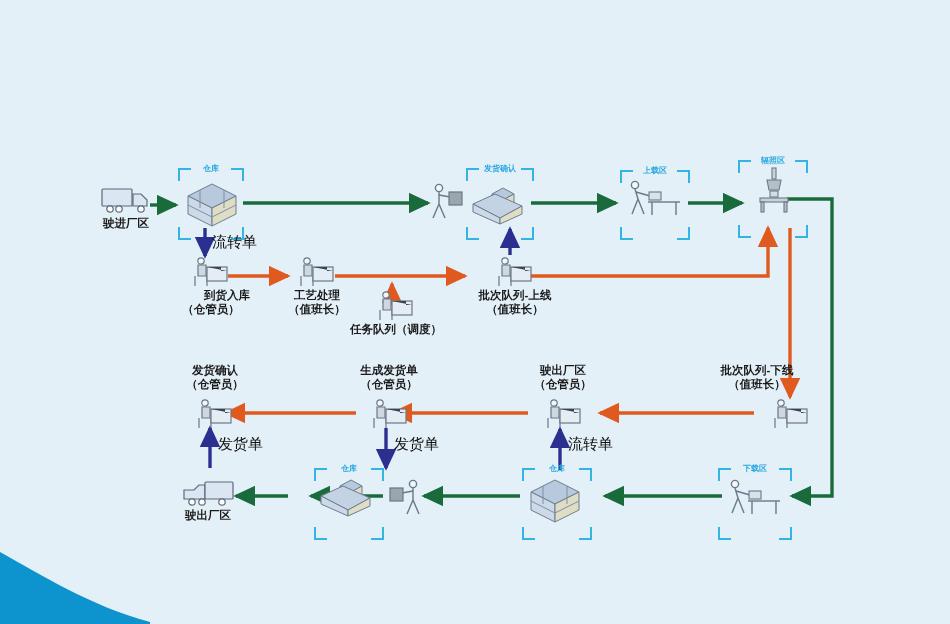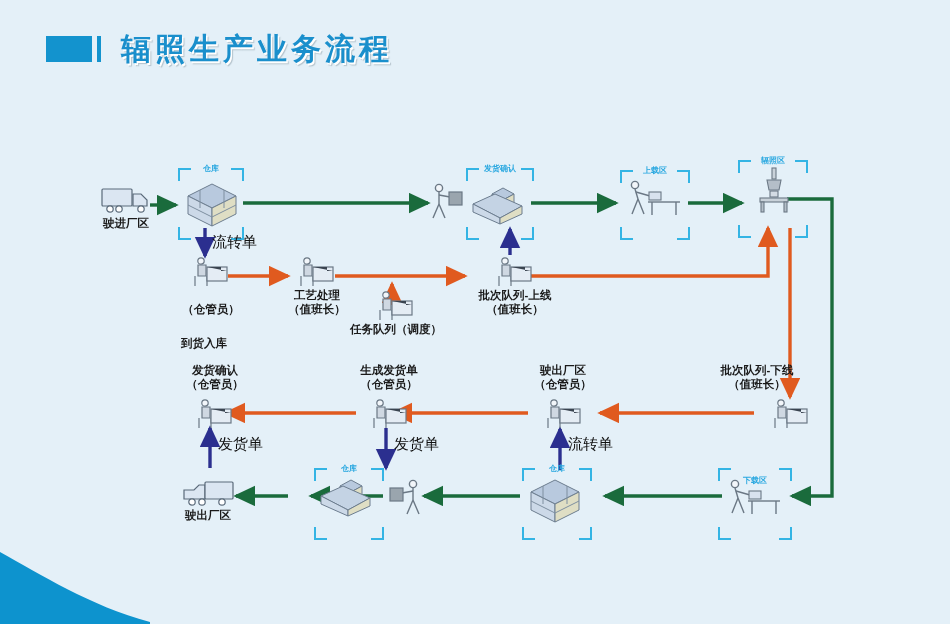--- a/index.html
+++ b/index.html
@@ -50,25 +50,20 @@
   .brackets i.br{border-right:2.5px solid #34b4e4;border-bottom:2.5px solid #34b4e4;right:0;bottom:0;}
 
   svg.icon{display:block;overflow:visible;}
   svg.flow{position:absolute;left:0;top:0;width:950px;height:624px;pointer-events:none;}
 </style>
 </head>
 <body>
 
 <div id="stage">
 
-  <div class="title-row">
-    <span class="title-mark"></span>
-    <span class="title-bar"></span>
-    <span class="title-text">辐照生产业务流程</span>
-  </div>
 
   <svg class="flow" viewBox="0 0 950 624">
     <defs>
       <marker id="ah-green" markerWidth="7" markerHeight="7" refX="5.6" refY="3" orient="auto">
         <path d="M0,0 L6.4,3 L0,6 z" fill="#1a6b3c"></path>
       </marker>
       <marker id="ah-orange" markerWidth="7" markerHeight="7" refX="5.6" refY="3" orient="auto">
         <path d="M0,0 L6.4,3 L0,6 z" fill="#e05a1f"></path>
       </marker>
       <marker id="ah-navy" markerWidth="7" markerHeight="7" refX="5.6" refY="3" orient="auto">
@@ -139,21 +134,21 @@
       <i class="br"></i>
   </div>
   <div class="zone-label" style="left:738px;top:156px;width:70px;">辐照区</div>
 
   <div class="brackets" style="left:718px;top:468px;width:74px;height:72px;">
     <i class="tl"></i>
       <i class="tr"></i>
       <i class="bl"></i>
       <i class="br"></i>
   </div>
-  <div class="zone-label" style="left:718px;top:476px;width:74px;">下载区</div>
+  <div class="zone-label" style="left:718px;top:464px;width:74px;">下载区</div>
 
   <div class="brackets" style="left:522px;top:468px;width:70px;height:72px;">
     <i class="tl"></i>
       <i class="tr"></i>
       <i class="bl"></i>
       <i class="br"></i>
   </div>
   <div class="zone-label" style="left:522px;top:464px;width:70px;">仓库</div>
 
   <div class="brackets" style="left:314px;top:468px;width:70px;height:72px;">
@@ -311,21 +306,21 @@
     <svg class="icon" width="40" height="32" viewBox="0 0 40 32">
       <g stroke="#6b7885" stroke-width="1.2">
         <circle cx="11" cy="5" r="3.2" fill="#f2f6fa"></circle>
         <path d="M8,9 L8,20 L16,20 L16,9 z" fill="#cfd8e2"></path>
         <path d="M5,20 L5,30 M17,20 L17,30" fill="none"></path>
         <rect x="17" y="11" width="20" height="14" fill="#e4ecf4"></rect>
         <path d="M17,11 L31,11 L31,15 L37,15" fill="#3a4450" stroke="none"></path>
       </g>
     </svg>
   </div>
-  <div class="cap" style="left:159px;top:288px;width:90px;margin-top:48px;">到货入库</div>
+  <div class="cap" style="left:182px;top:288px;width:90px;">到货入库</div>
   <div class="cap" style="left:166px;top:302px;width:90px;">（仓管员）</div>
 
   <div class="node" style="left:296px;top:256px;">
     <svg class="icon" width="40" height="32" viewBox="0 0 40 32">
       <g stroke="#6b7885" stroke-width="1.2">
         <circle cx="11" cy="5" r="3.2" fill="#f2f6fa"></circle>
         <path d="M8,9 L8,20 L16,20 L16,9 z" fill="#cfd8e2"></path>
         <path d="M5,20 L5,30 M17,20 L17,30" fill="none"></path>
         <rect x="17" y="11" width="20" height="14" fill="#e4ecf4"></rect>
         <path d="M17,11 L31,11 L31,15 L37,15" fill="#3a4450" stroke="none"></path>

